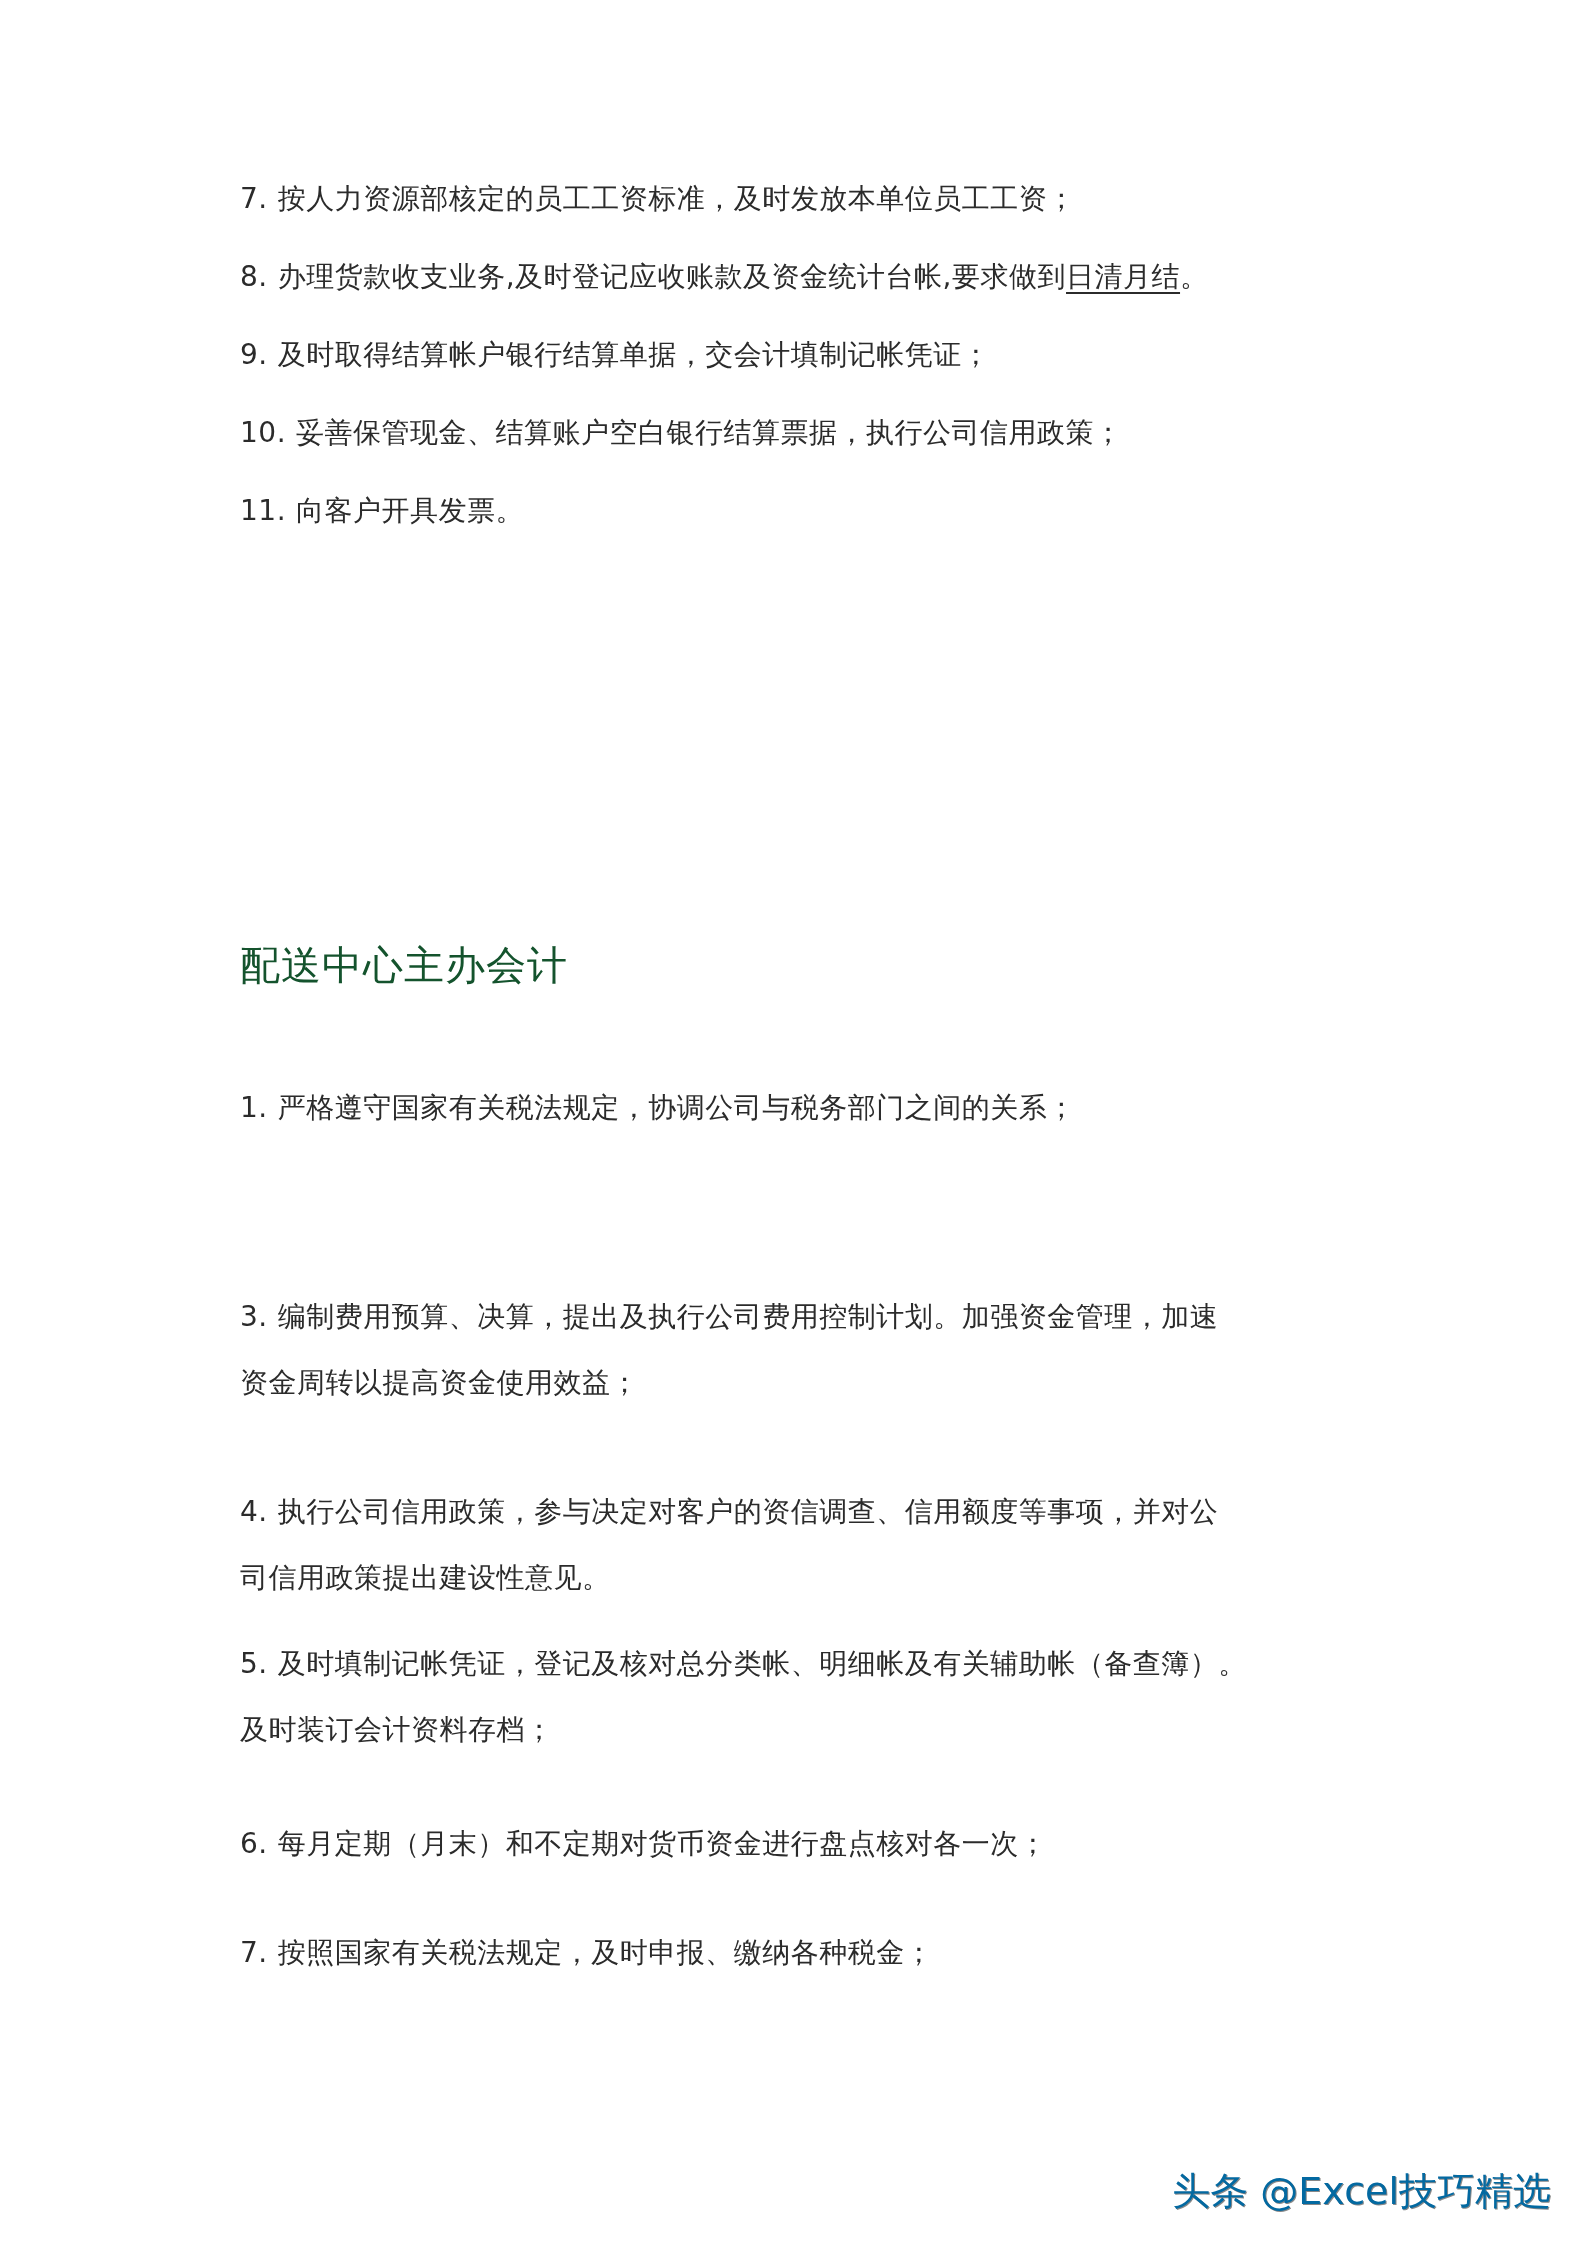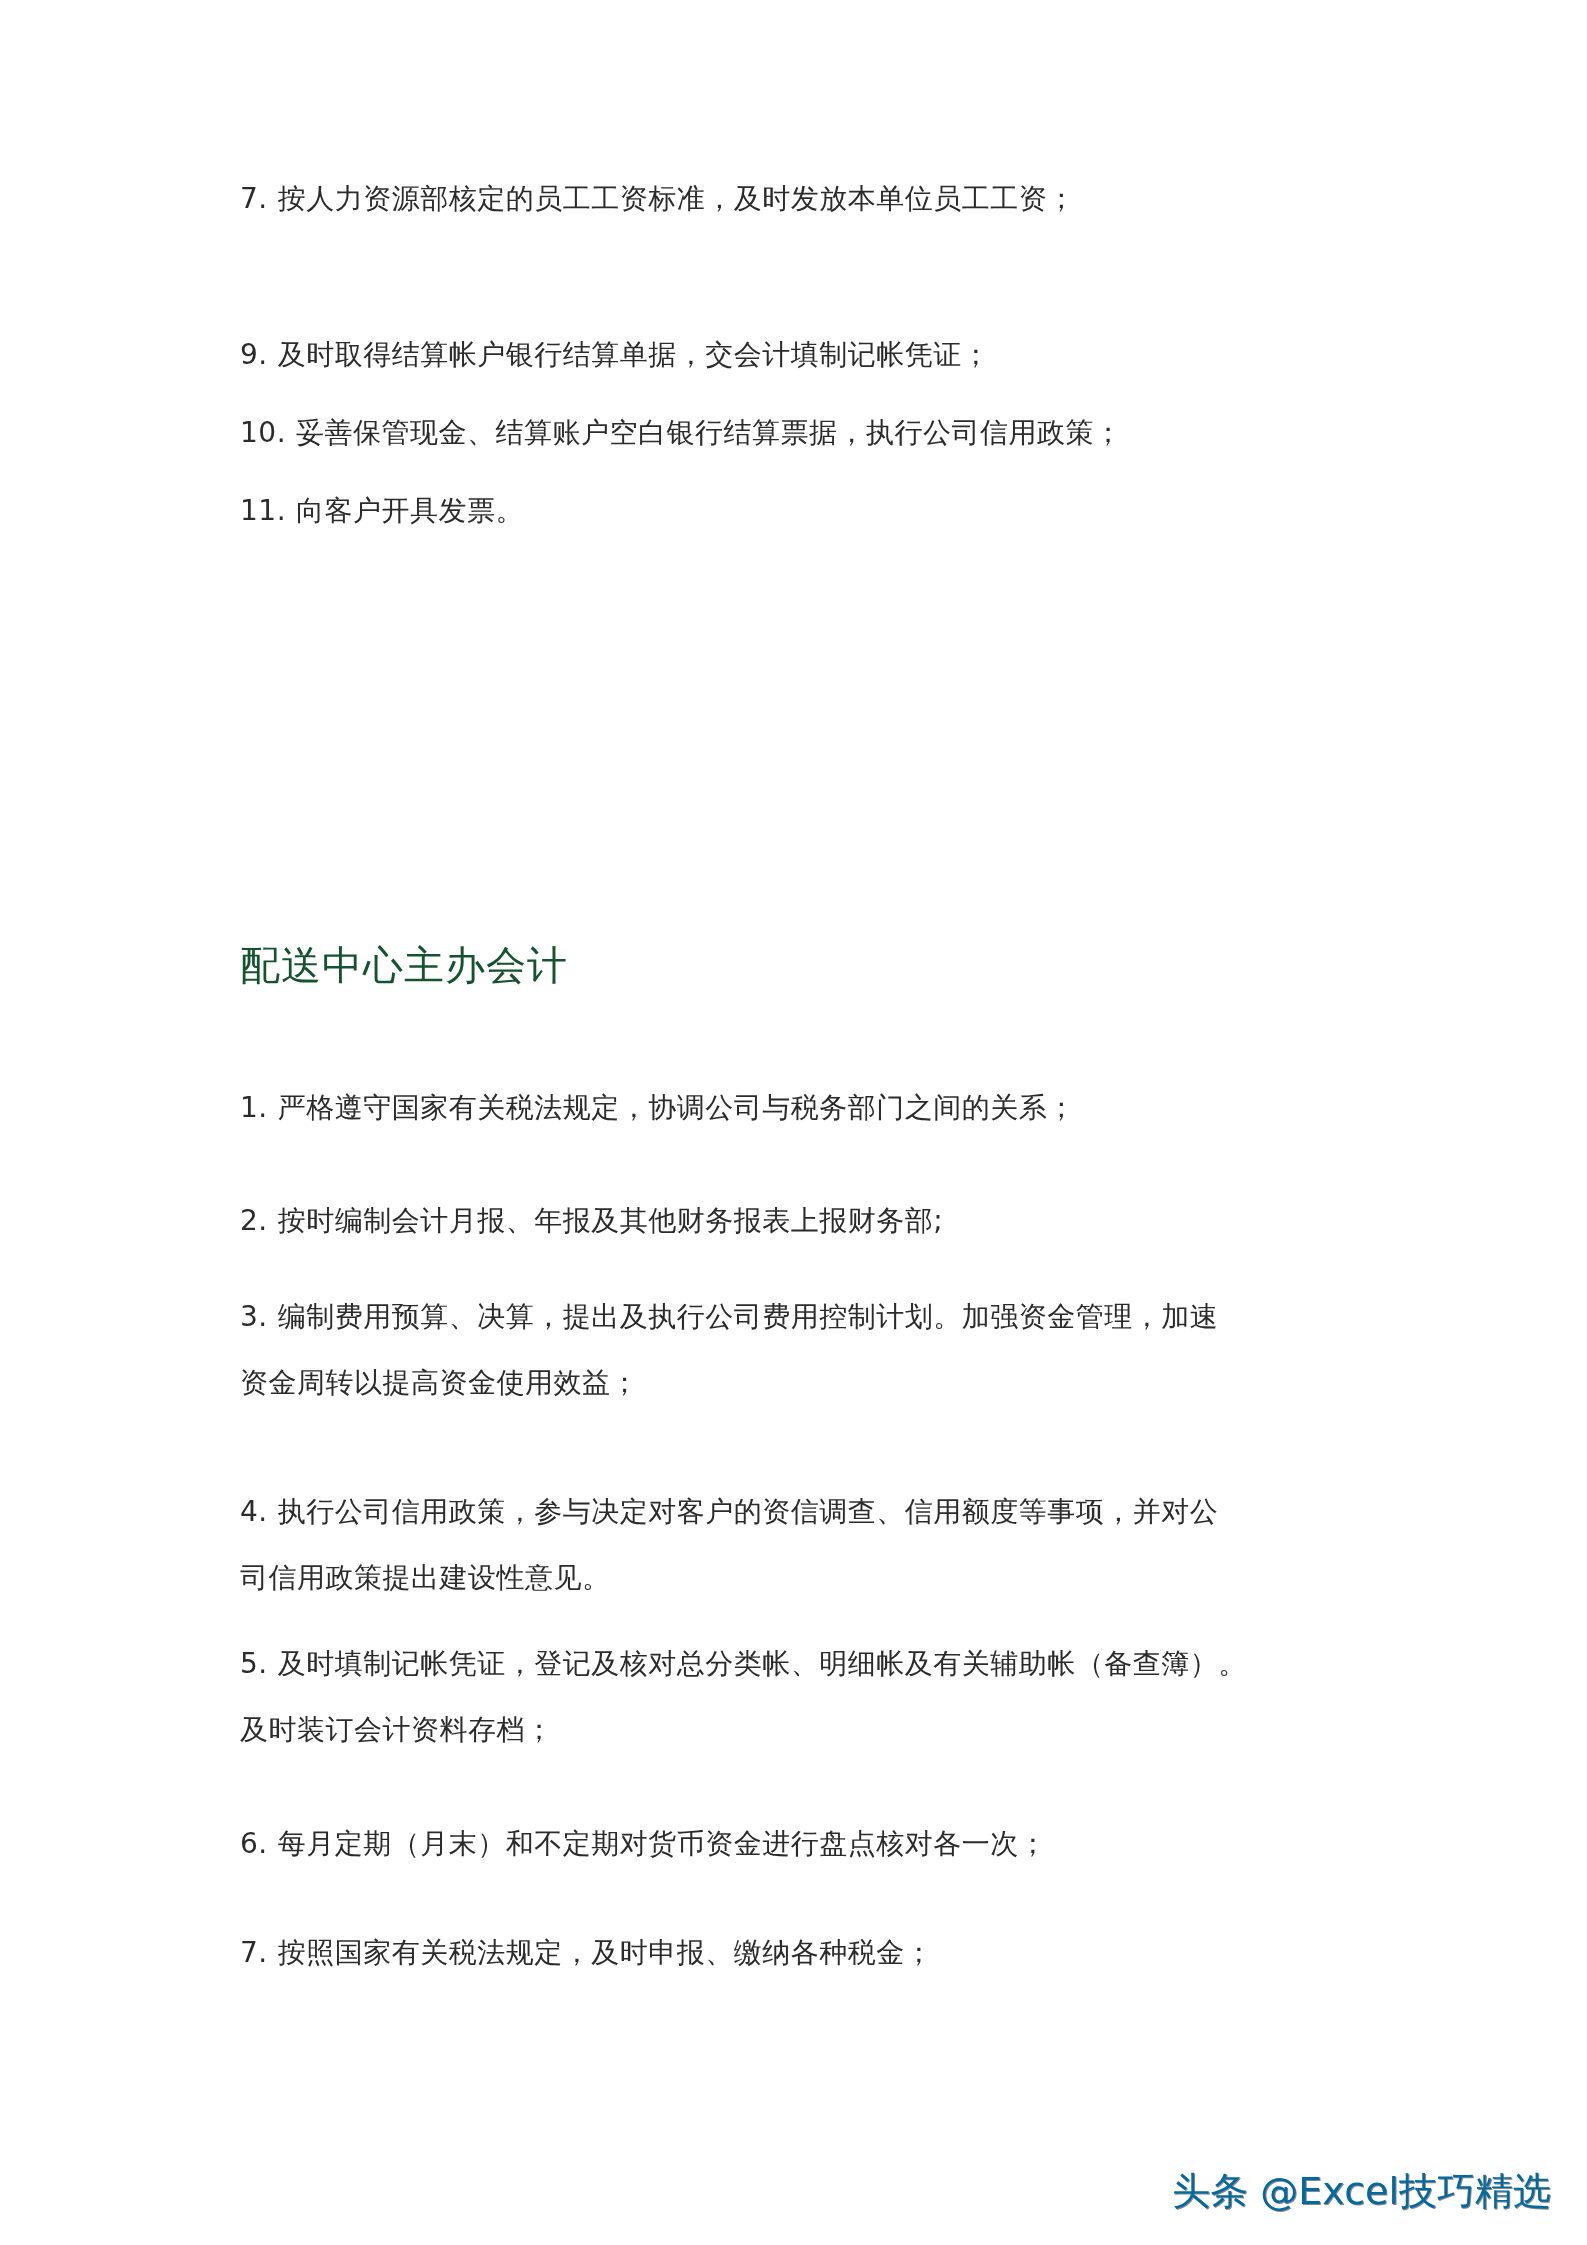--- a/index.html
+++ b/index.html
@@ -53,42 +53,42 @@
   </style>
 </head>
 <body>
 
 <div class="page">
 
   <div class="para" style="top:166px">
     <span class="num">7.</span><span>按人力资源部核定的员工工资标准，及时发放本单位员工工资；</span>
   </div>
 
+  <div class="para" style="top:244px">
+    <span class="num">8.</span><span>办理货款收支业务,及时登记应收账款及资金统计台帐,要求做到</span><span class="underline">日清月结</span><span>。</span>
+  </div>
 
   <div class="para" style="top:322px">
     <span class="num">9.</span><span>及时取得结算帐户银行结算单据，交会计填制记帐凭证；</span>
   </div>
 
   <div class="para" style="top:400px">
     <span class="num">10.</span><span>妥善保管现金、结算账户空白银行结算票据，执行公司信用政策；</span>
   </div>
 
   <div class="para" style="top:478px">
     <span class="num">11.</span><span>向客户开具发票。</span>
   </div>
 
   <div class="heading" style="top:935px">配送中心主办会计</div>
 
   <div class="para" style="top:1075px">
     <span class="num">1.</span><span>严格遵守国家有关税法规定，协调公司与税务部门之间的关系；</span>
   </div>
 
-  <div class="para" style="top:1188px">
-    <span class="num">2.</span><span>按时编制会计月报、年报及其他财务报表上报财务部;</span>
-  </div>
 
   <div class="para" style="top:1284px">
     <div><span class="num">3.</span><span>编制费用预算、决算，提出及执行公司费用控制计划。加强资金管理，加速</span></div>
     <div>资金周转以提高资金使用效益；</div>
   </div>
 
   <div class="para" style="top:1479px">
     <div><span class="num">4.</span><span>执行公司信用政策，参与决定对客户的资信调查、信用额度等事项，并对公</span></div>
     <div>司信用政策提出建设性意见。</div>
   </div>

